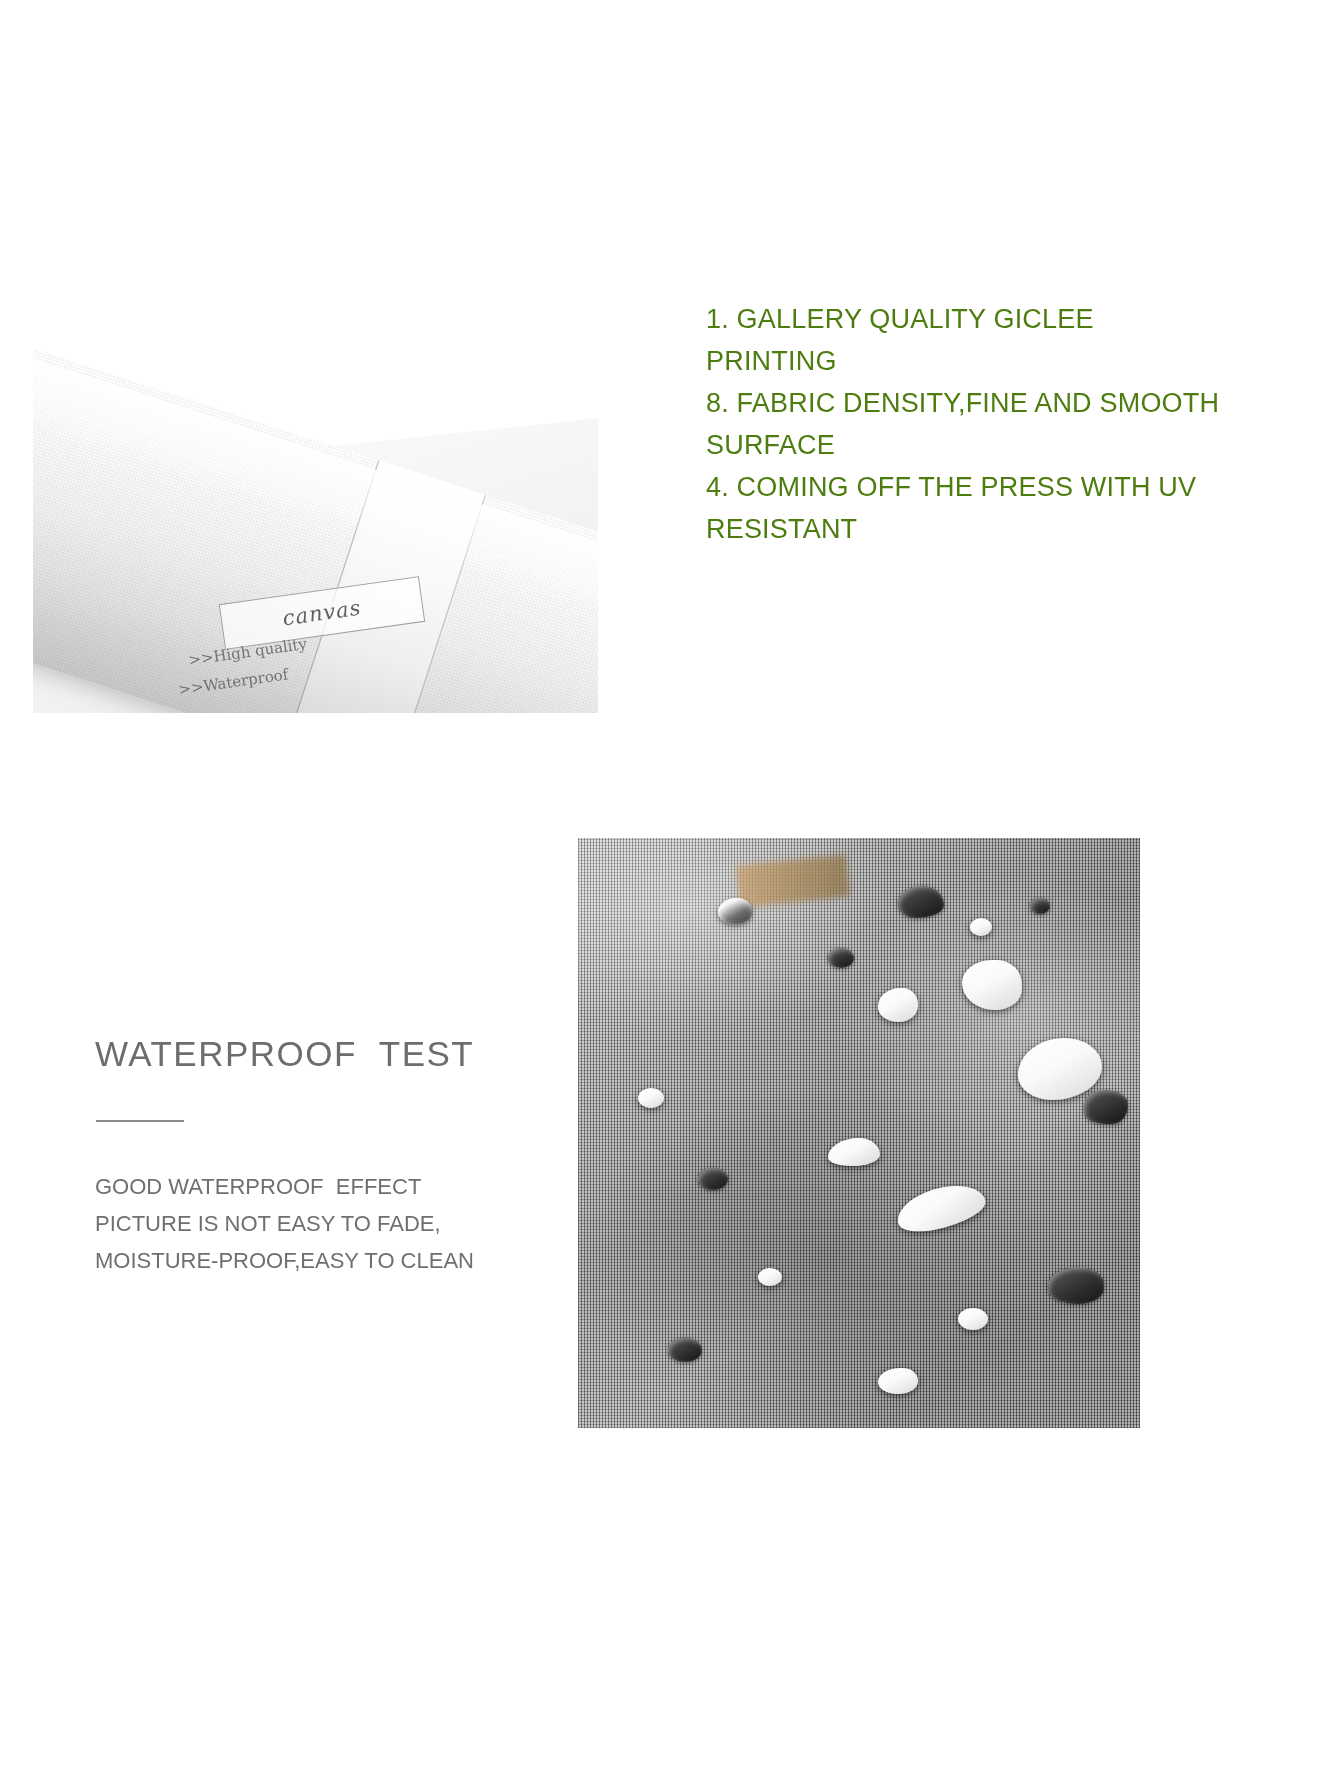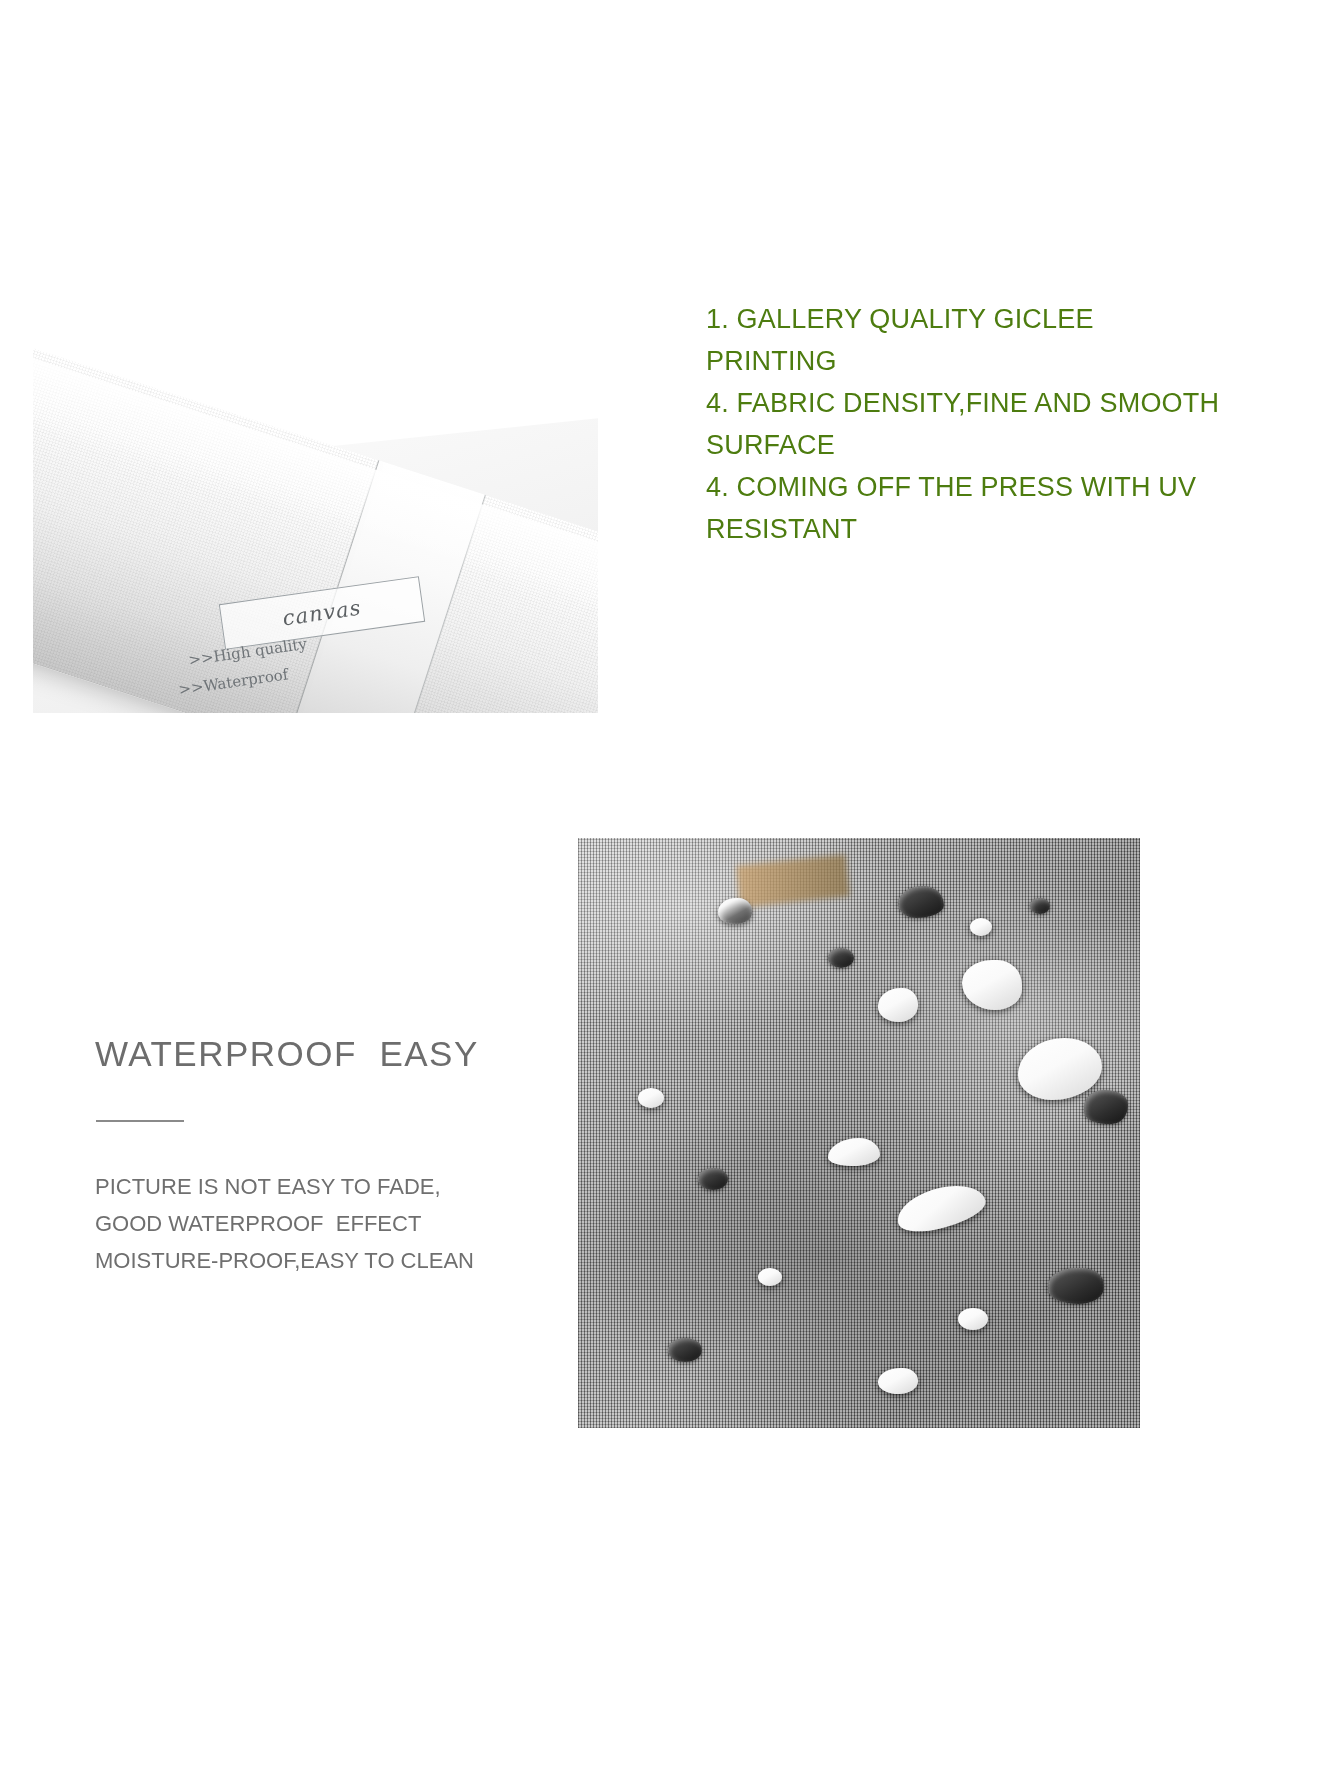--- a/index.html
+++ b/index.html
@@ -244,33 +244,33 @@
 
     <div class="canvas-label">
       <div class="canvas-label-text">canvas</div>
     </div>
     <div class="canvas-sub s1">&gt;&gt;High quality</div>
     <div class="canvas-sub s2">&gt;&gt;Waterproof</div>
   </div>
 
   <div class="feature-list">
     <div>1. GALLERY QUALITY GICLEE PRINTING</div>
-    <div>4. FABRIC DENSITY,FINE AND SMOOTH SURFACE</div>
+    <div>8. FABRIC DENSITY,FINE AND SMOOTH SURFACE</div>
     <div>4. COMING OFF THE PRESS WITH UV RESISTANT</div>
   </div>
 </div>
 
 <div class="section-two">
 
-  <div class="wp-title">WATERPROOF  EASY</div>
+  <div class="wp-title">WATERPROOF  TEST</div>
   <div class="wp-rule"></div>
 
   <div class="wp-body">
+    <div>GOOD WATERPROOF  EFFECT</div>
     <div>PICTURE IS NOT EASY TO FADE,</div>
-    <div>GOOD WATERPROOF  EFFECT</div>
     <div>MOISTURE-PROOF,EASY TO CLEAN</div>
   </div>
 
   <div class="water-photo">
     <div class="tone"></div>
     <div class="warm"></div>
 
     <div class="drop" style="left:140px;top:60px;width:34px;height:26px;border-radius:60% 45% 55% 50%/60% 55% 45% 50%;"></div>
     <div class="drop dark" style="left:320px;top:48px;width:46px;height:32px;border-radius:55% 45% 60% 40%/55% 60% 40% 45%;"></div>
     <div class="drop white" style="left:392px;top:80px;width:22px;height:18px;border-radius:50%;"></div>

